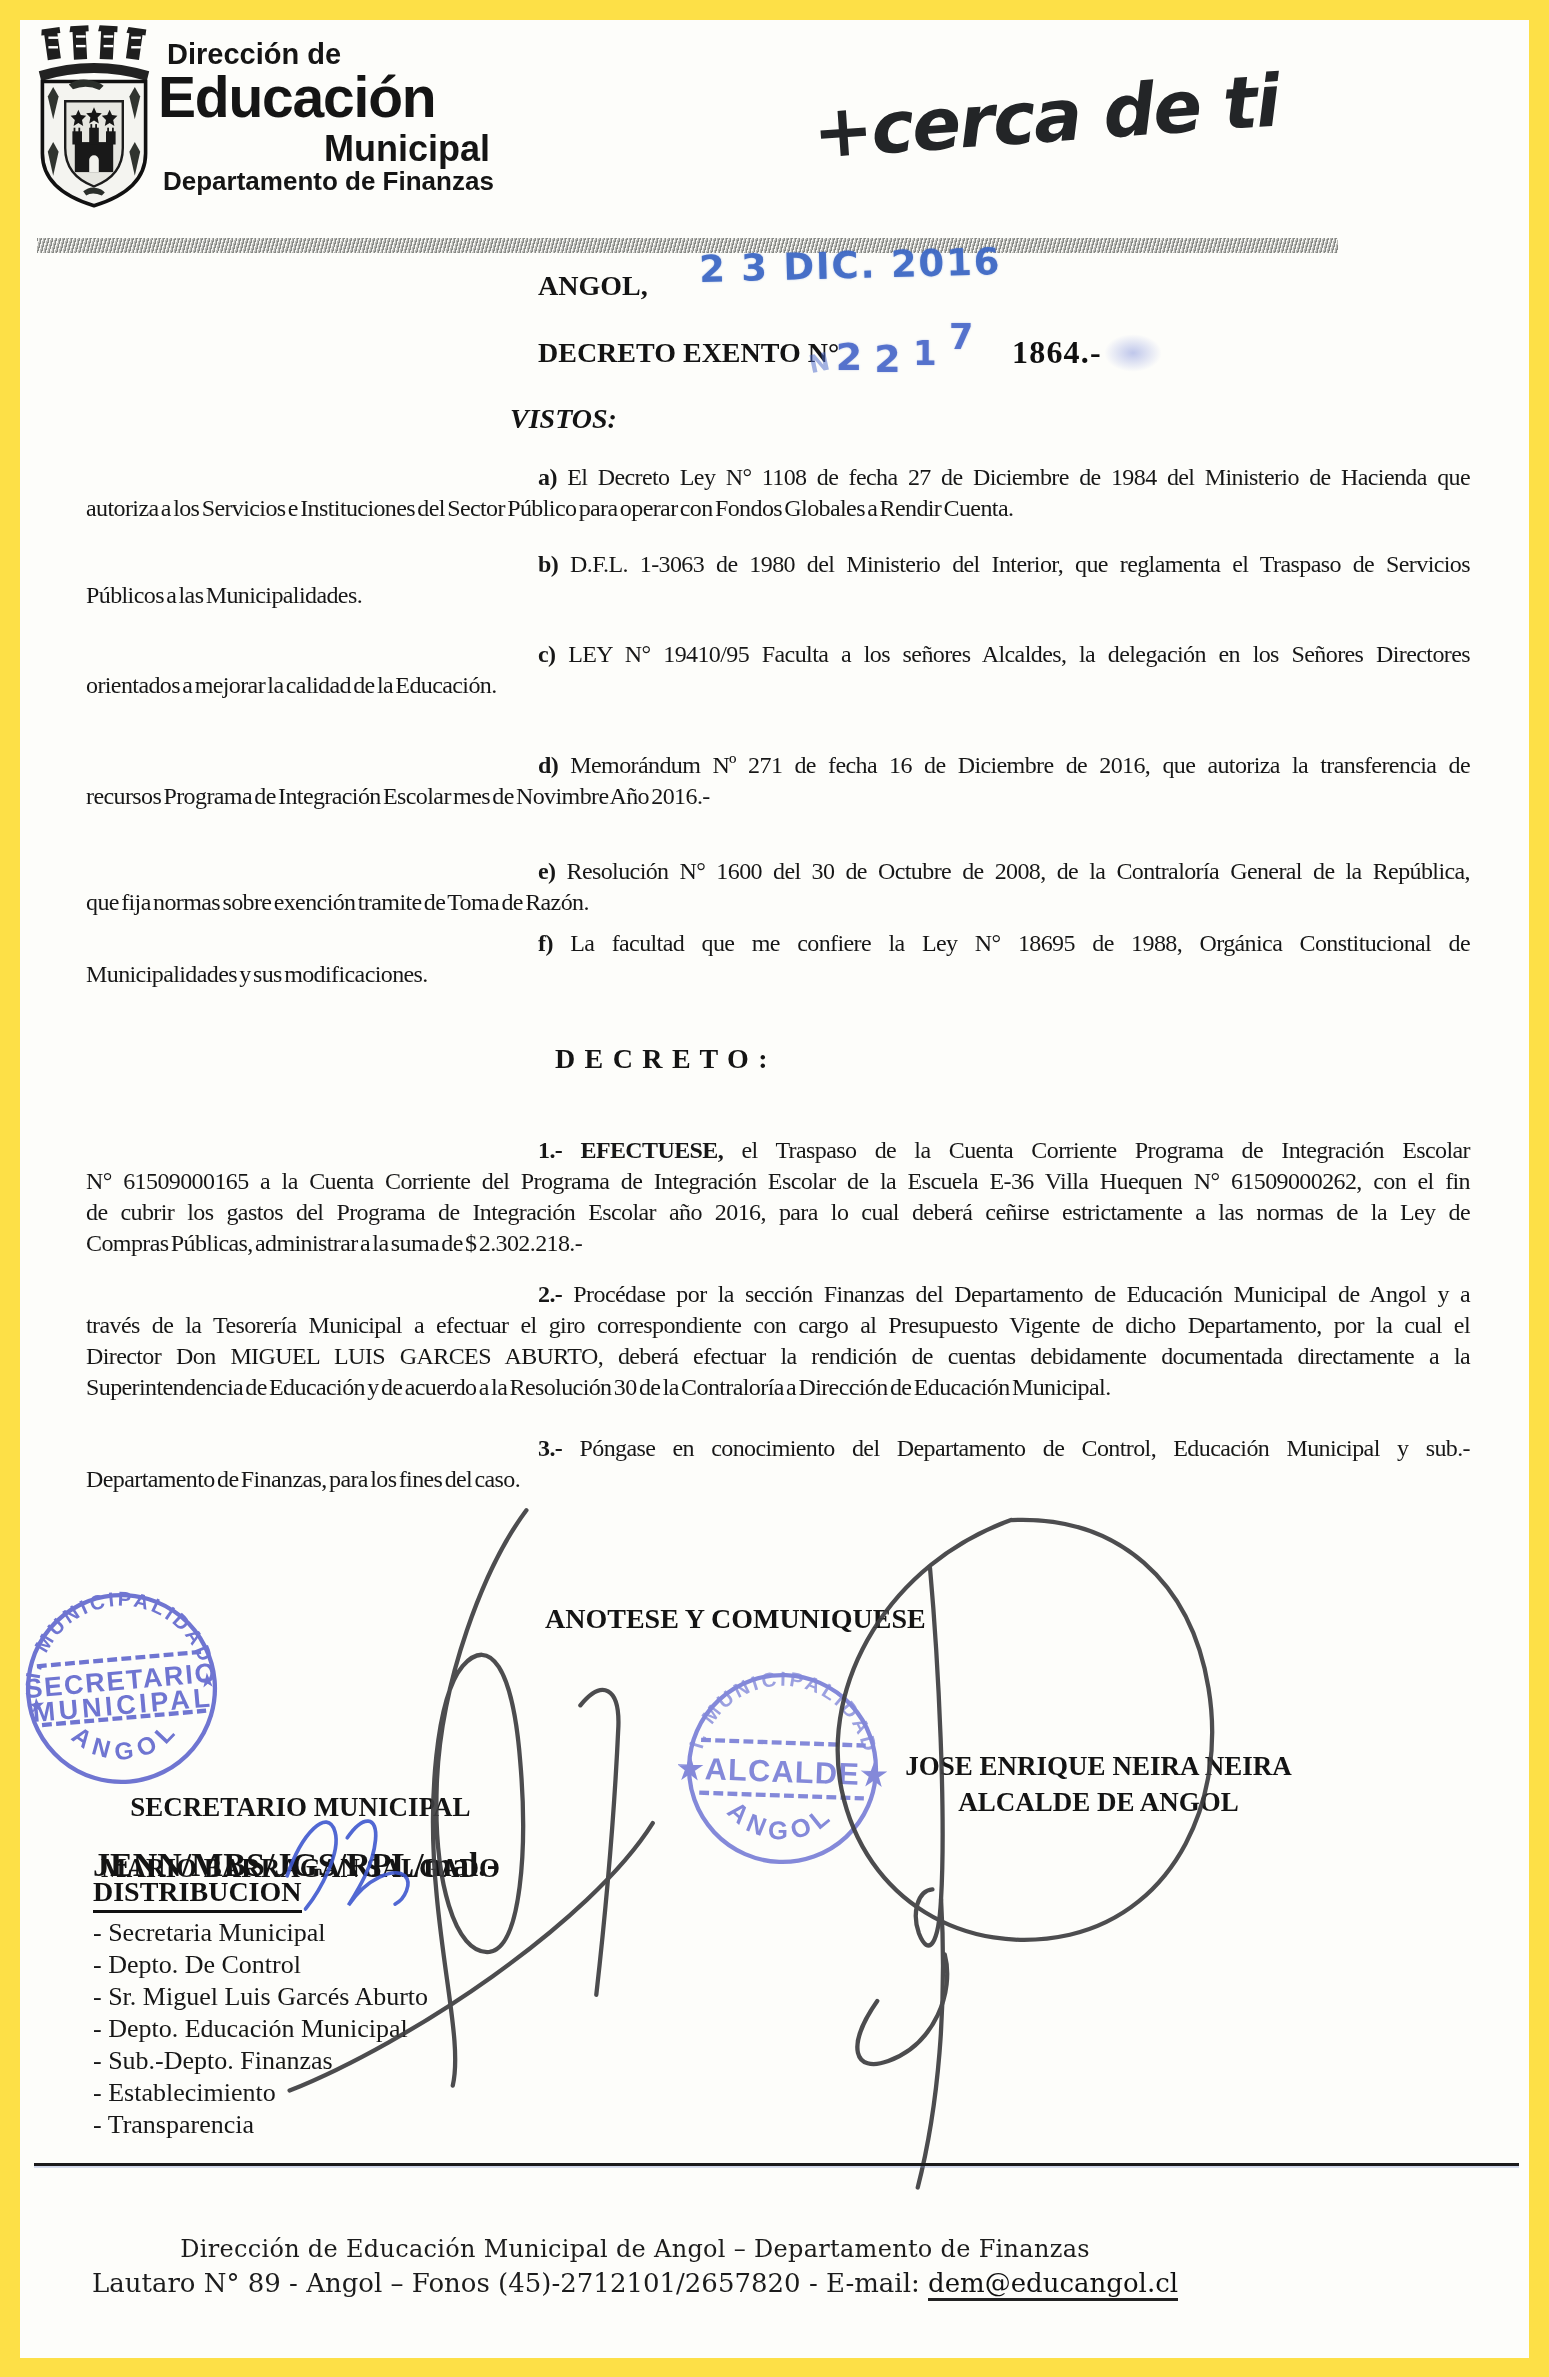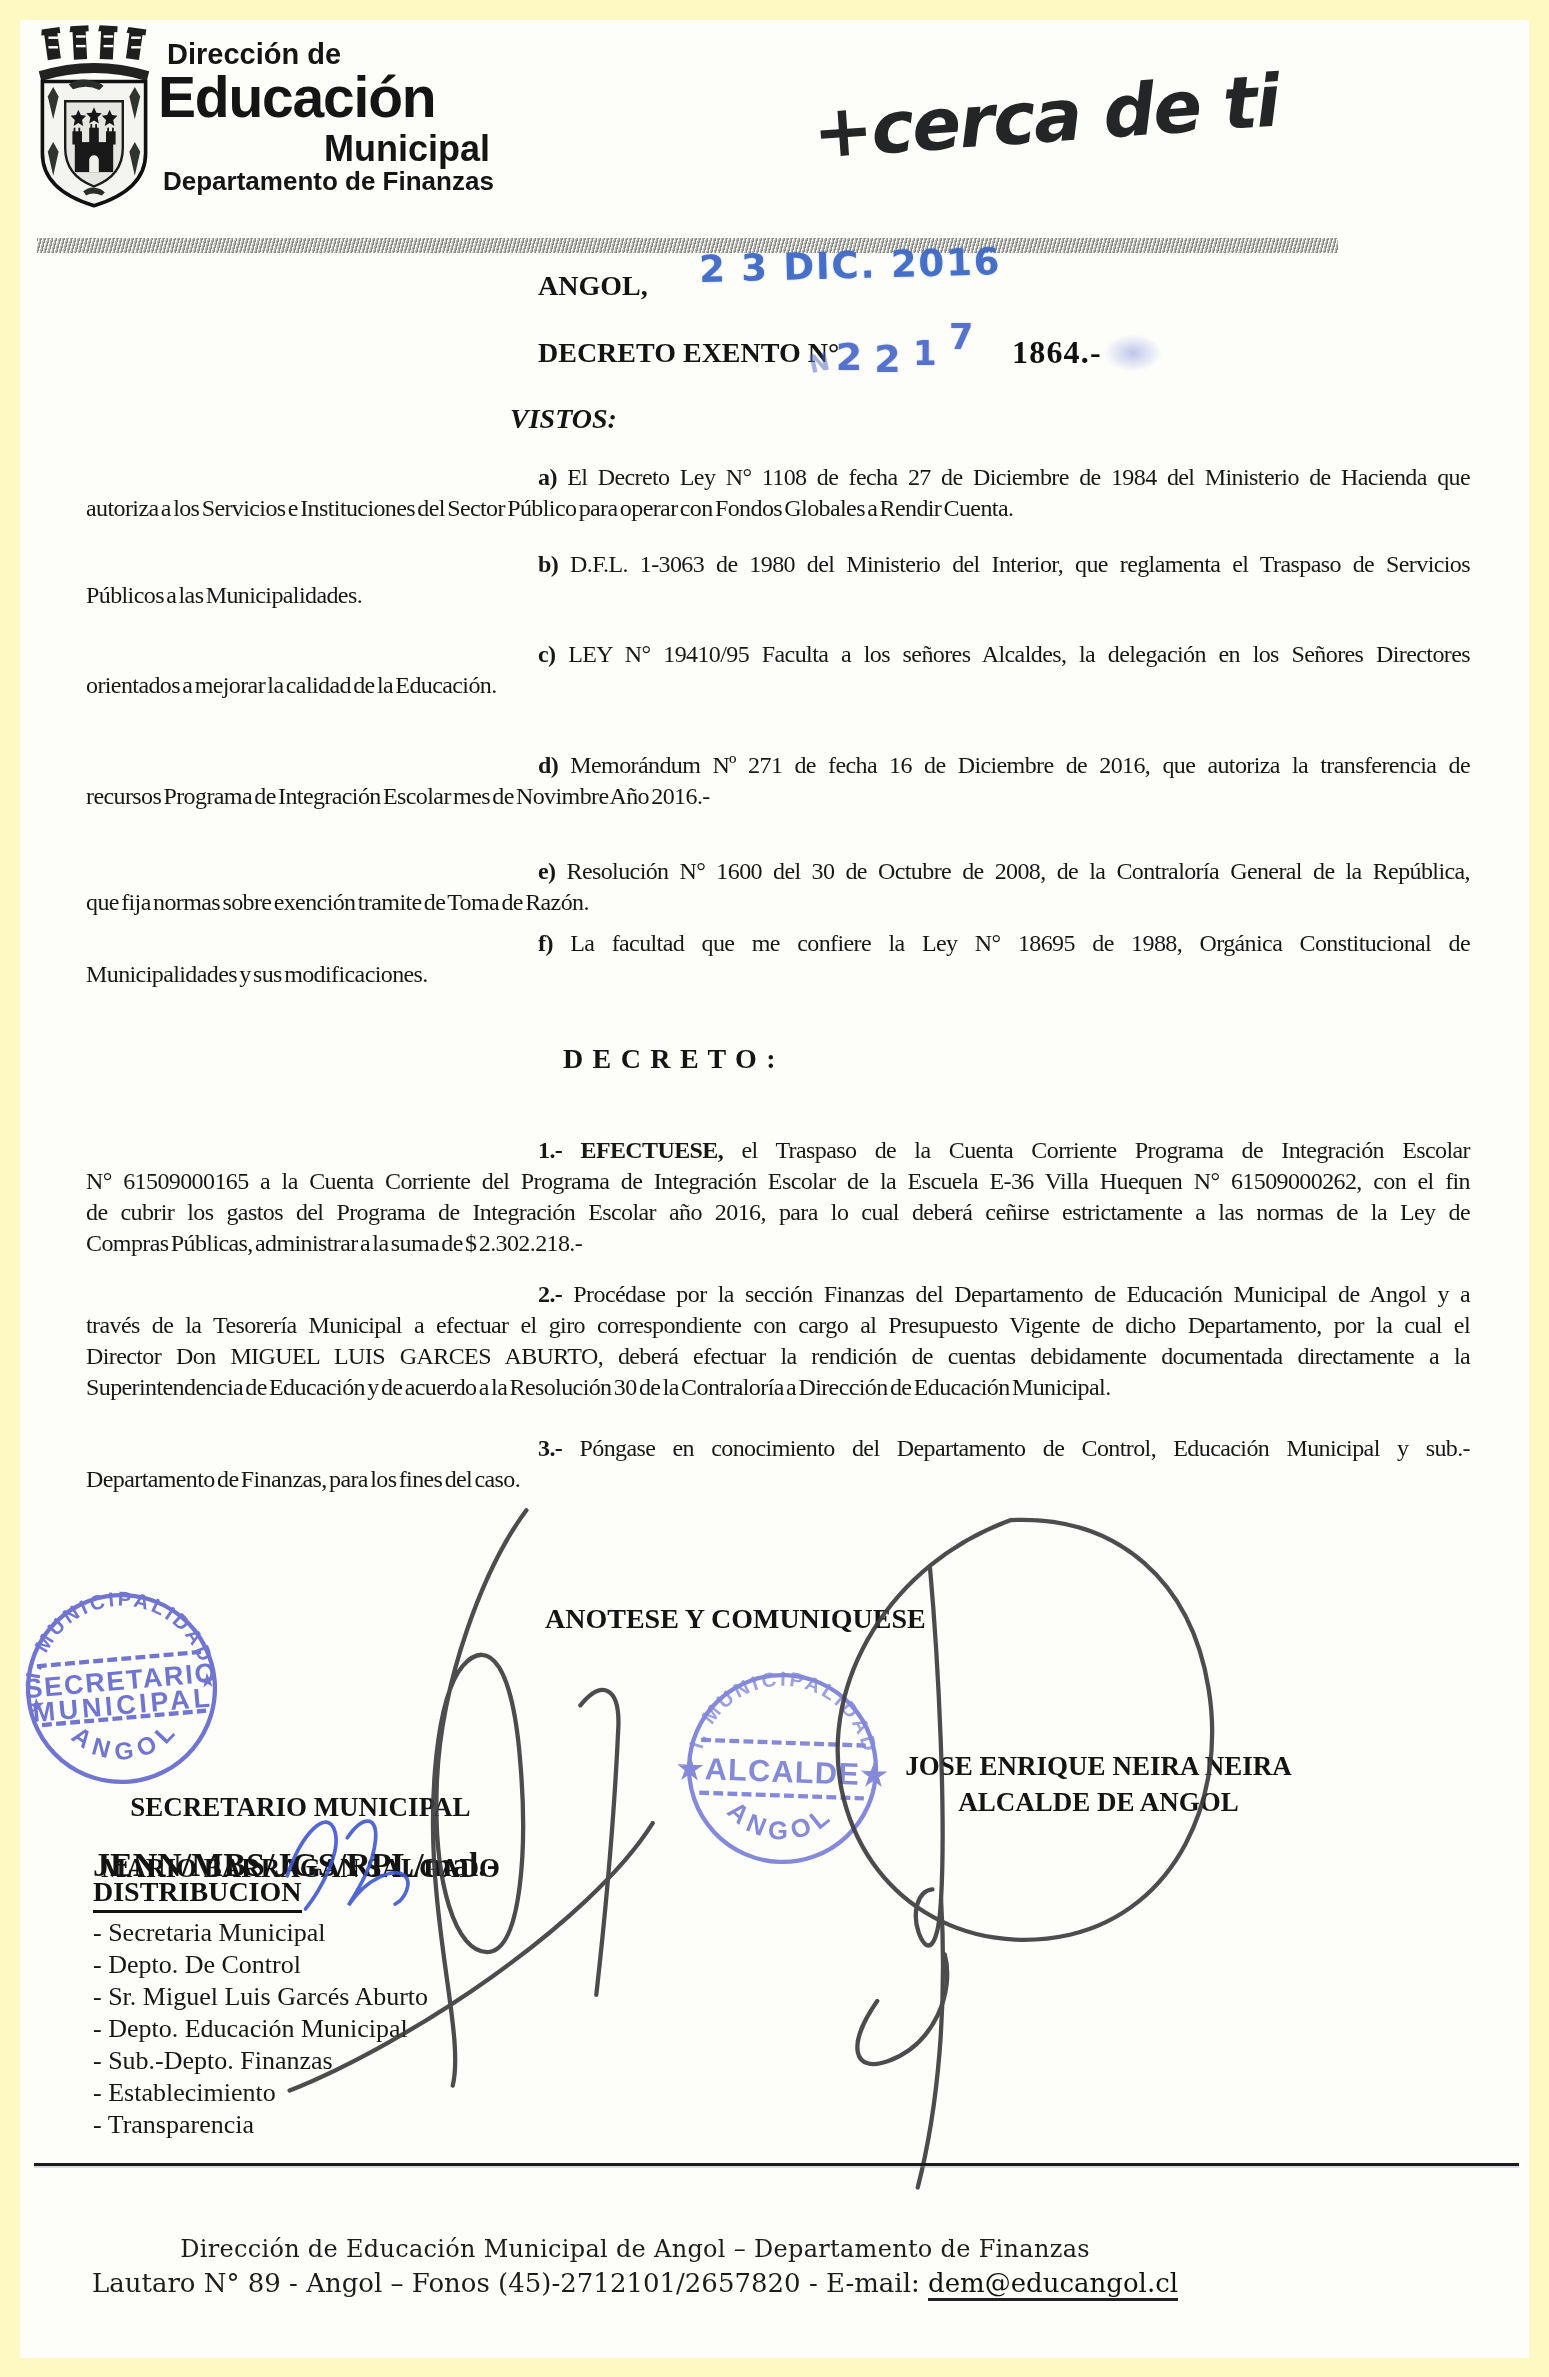--- a/index.html
+++ b/index.html
@@ -1,16 +1,16 @@
 <!DOCTYPE html>
 <html style="font-size:9.8px"><head>
 <meta charset="utf-8">
 <style>
   html,body{margin:0;padding:0;background:#000;}
-  .sheet{position:relative;width:1549px;height:2377px;background:#fef9c3;overflow:hidden;
+  .sheet{position:relative;width:1549px;height:2377px;background:#fde047;overflow:hidden;
          font-family:"Liberation Serif",serif;}
   .paper{position:absolute;left:20px;top:19.6px;width:1509px;height:2338px;background:#fdfdfa;}
   .abs{position:absolute;}
   
   .hdr-sans{font-family:"Liberation Sans",sans-serif;font-weight:bold;color:#151515;}
   .hdr1{left:167px;top:38px;font-size:29px;}
   .hdr2{left:158px;top:64px;font-size:57px;letter-spacing:-1.2px;}
   .hdr3{left:245px;top:128px;width:245px;text-align:right;font-size:36px;}
   .hdr4{left:163px;top:166px;font-size:26px;}
   .slogan{left:810px;top:91px;font-family:"DejaVu Sans",sans-serif;font-weight:bold;
@@ -144,21 +144,21 @@
   </div>
   <div class="para" style="top:839px;margin-top:17px;">
     <div class="pline pl-first"><span class="plabel">e)</span> <span>Resolución N° 1600 del 30 de Octubre de 2008, de la Contraloría General de la República,</span></div>
     <div class="pline pl-last">que fija normas sobre exención tramite de Toma de Razón.</div>
   </div>
   <div class="para" style="top:928px;">
     <div class="pline pl-first"><span class="plabel">f)</span> <span>La facultad que me confiere la Ley N° 18695 de 1988, Orgánica Constitucional de</span></div>
     <div class="pline pl-last">Municipalidades y sus modificaciones.</div>
   </div>
 
-  <div class="abs hd" style="left:555px;top:1043px;letter-spacing:1.2px;margin-left:8px;">D E C R E T O :</div>
+  <div class="abs hd" style="left:555px;top:1043px;letter-spacing:1.2px;">D E C R E T O :</div>
 
   <div class="para" style="top:1135px;">
     <div class="pline pl-first"><span class="plabel">1.-</span> <span class="plead">EFECTUESE,</span> <span>el Traspaso de la Cuenta Corriente Programa de Integración Escolar</span></div>
     <div class="pline">N° 61509000165 a la Cuenta Corriente del Programa de Integración Escolar de la Escuela E-36 Villa Huequen N° 61509000262, con el fin</div>
     <div class="pline">de cubrir los gastos del Programa de Integración Escolar año 2016, para lo cual deberá ceñirse estrictamente a las normas de la Ley de</div>
     <div class="pline pl-last">Compras Públicas, administrar a la suma de $ 2.302.218.-</div>
   </div>
   <div class="para" style="top:1279px;">
     <div class="pline pl-first"><span class="plabel">2.-</span> <span>Procédase por la sección Finanzas del Departamento de Educación Municipal de Angol y a</span></div>
     <div class="pline">través de la Tesorería Municipal a efectuar el giro correspondiente con cargo al Presupuesto Vigente de dicho Departamento, por la cual el</div>

